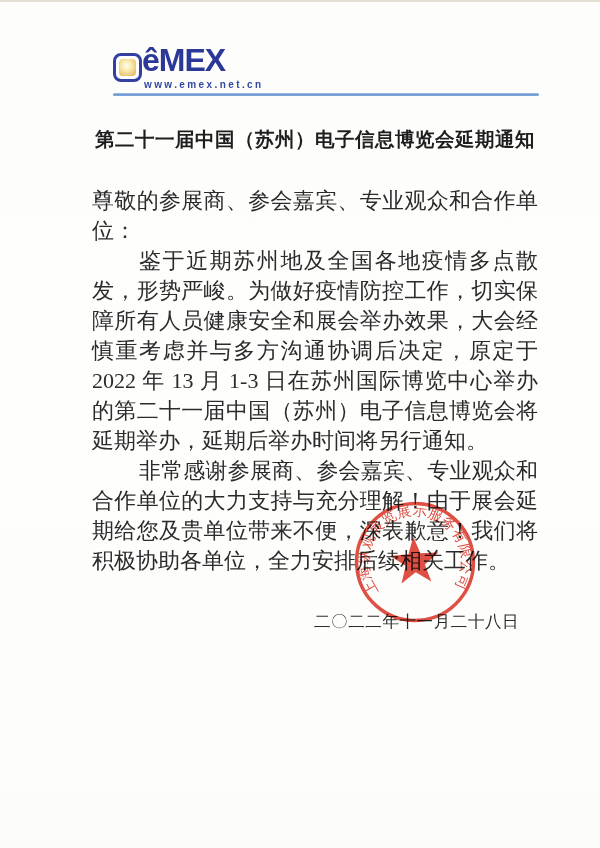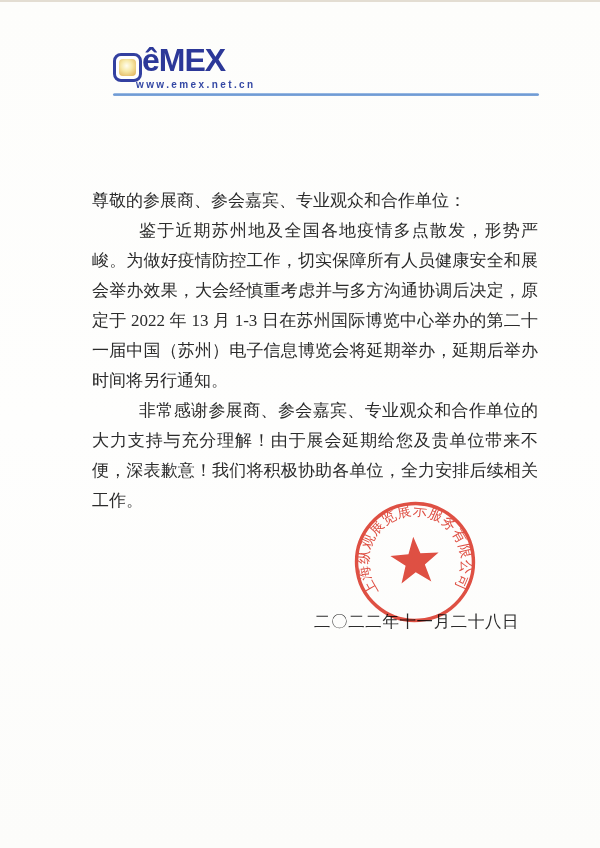--- a/index.html
+++ b/index.html
@@ -28,21 +28,21 @@
     border-radius: 4px;
     background: radial-gradient(circle at 45% 40%, #fffdf0 0%, #f7e9a8 40%, #ddab50 100%);
   }
   .brand {
     position: absolute; left: 142px; top: 44px;
     font-family: "Liberation Sans", "DejaVu Sans", sans-serif;
     font-weight: 700; font-size: 32px; letter-spacing: -1px;
     color: #2c3898; line-height: 1;
   }
   .logo-url {
-    position: absolute; left: 136px; top: 80px;
+    position: absolute; left: 144px; top: 80px;
     font-family: "Liberation Sans", "DejaVu Sans", sans-serif;
     font-weight: 700; font-size: 10px; letter-spacing: 2.4px;
     color: #3448a4; line-height: 1;
   }
   .header-rule {
     position: absolute; left: 113px; top: 93px;
     width: 426px; height: 3px;
     background: linear-gradient(180deg, #a9c5e8 0%, #6b97d2 55%, #86abdc 100%);
     border-radius: 2px;
   }
@@ -50,21 +50,21 @@
   .doc-title {
     position: absolute; left: 92px; top: 126px; width: 446px;
     margin: 0; text-align: center;
     font-family: "Liberation Sans", "DejaVu Sans", sans-serif;
     font-weight: 700; font-size: 19.5px; letter-spacing: 0.5px;
     color: #1e1e1e;
   }
   
   .doc-body {
     position: absolute; left: 92px; top: 186px; width: 446px;
-    font-size: 17px; line-height: 30px; color: #2b2b2b;
+    font-size: 22px; line-height: 30px; color: #2b2b2b;
     text-align: justify;
   }
   .doc-body p { margin: 0; text-indent: 47px; }
   .doc-body p.salutation { text-indent: 0; }
   
   .sig-org {
     position: absolute; left: 236px; top: 549px;
     font-size: 16.5px; letter-spacing: -0.3px; color: #2b2b2b;
     white-space: nowrap;
   }
@@ -88,20 +88,21 @@
 
   <div class="scan-edge-top"></div>
 
   <div class="logo-mark">
     <span class="logo-mark-inner"></span>
   </div>
   <div class="brand">êMEX</div>
   <div class="logo-url">www.emex.net.cn</div>
   <div class="header-rule"></div>
 
+  <h1 class="doc-title">第二十一届中国（苏州）电子信息博览会延期通知</h1>
 
   <div class="doc-body">
     <p class="salutation">尊敬的参展商、参会嘉宾、专业观众和合作单位：</p>
     <p>鉴于近期苏州地及全国各地疫情多点散发，形势严峻。为做好疫情防控工作，切实保障所有人员健康安全和展会举办效果，大会经慎重考虑并与多方沟通协调后决定，原定于 2022 年 13 月 1-3 日在苏州国际博览中心举办的第二十一届中国（苏州）电子信息博览会将延期举办，延期后举办时间将另行通知。</p>
     <p>非常感谢参展商、参会嘉宾、专业观众和合作单位的大力支持与充分理解！由于展会延期给您及贵单位带来不便，深表歉意！我们将积极协助各单位，全力安排后续相关工作。</p>
   </div>
 
   <div class="sig-date">二〇二二年十一月二十八日</div>
 
   <svg class="seal" viewBox="0 0 124 124" xmlns="http://www.w3.org/2000/svg">

